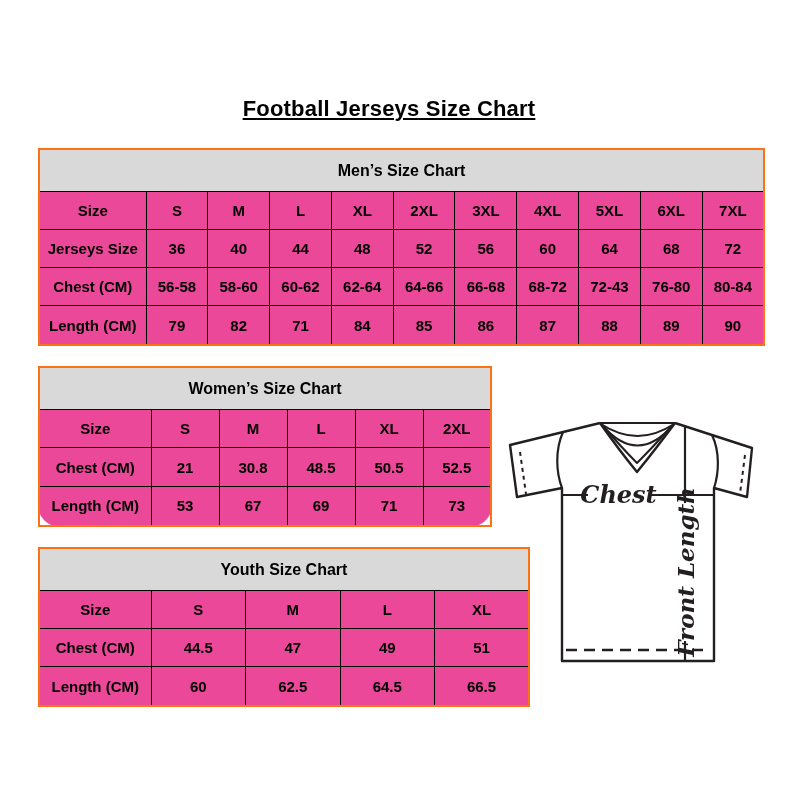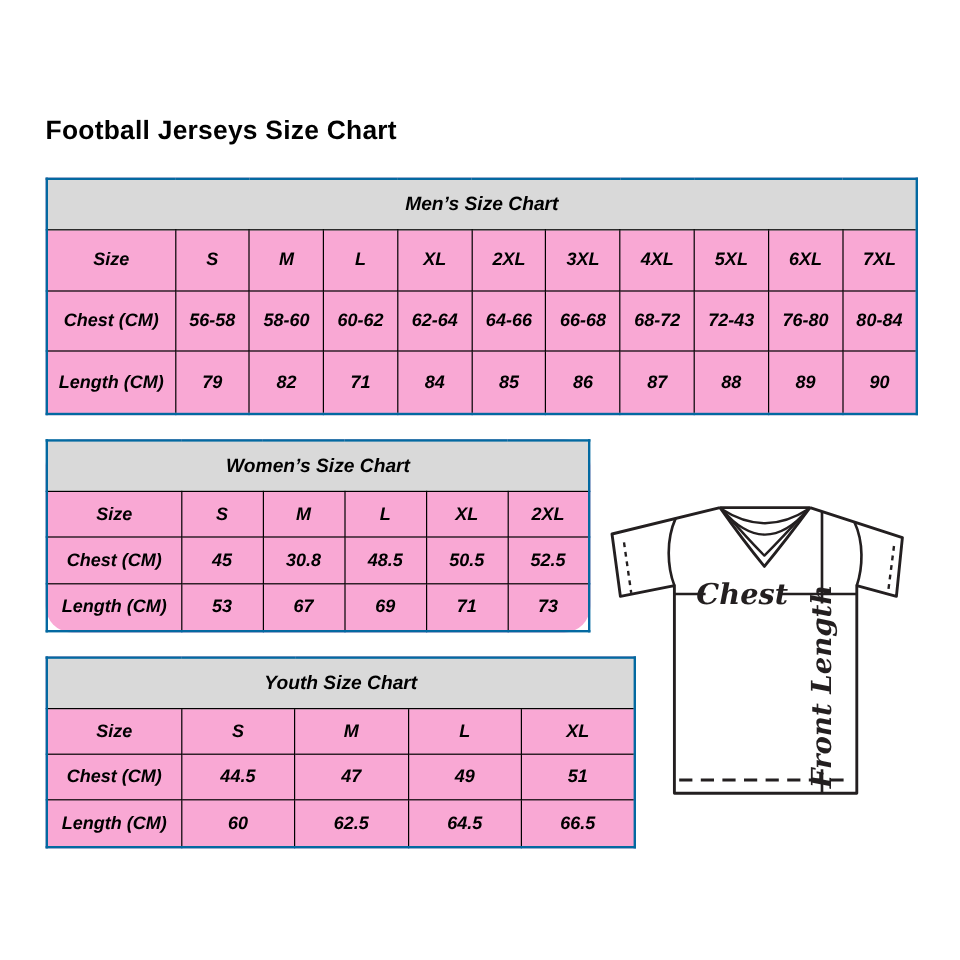--- a/index.html
+++ b/index.html
@@ -2,25 +2,25 @@
 <html><head>
 <meta charset="utf-8">
 <style>
   html,body{margin:0;padding:0;background:#ffffff;}
   .page{
     position:relative;width:800px;height:800px;background:#ffffff;
     font-family:"Liberation Sans",sans-serif;color:#000;overflow:hidden;
   }
   .title{
     position:absolute;left:38px;top:96px;width:702px;margin:0;
-    text-align:left;font-size:22px;font-weight:700;letter-spacing:0.2px;
+    text-align:center;font-size:22px;font-weight:700;letter-spacing:0.2px;text-decoration:underline;
   }
   table.sizetable{
     position:absolute;border-collapse:collapse;table-layout:fixed;
-    border:2px solid #0369a1;background:#f9a8d4;font-style:italic;
+    border:2px solid #f97316;background:#ec4899;
   }
   table.men{left:38px;top:148px;width:727px;height:198px;}
   table.women{left:38px;top:366px;width:454px;height:161px;border-radius:22px;}
   table.youth{left:38px;top:547px;width:492px;height:160px;}
   .sizetable th.table-title{
     background:#d9d9d9;border:1px solid #000;
     font-size:16px;font-weight:700;height:39px;text-align:center;
   }
   .sizetable td{
     border:1px solid #000;text-align:center;vertical-align:middle;
@@ -58,20 +58,33 @@
           <td>L</td>
           <td>XL</td>
           <td>2XL</td>
           <td>3XL</td>
           <td>4XL</td>
           <td>5XL</td>
           <td>6XL</td>
           <td>7XL</td>
         </tr>
         <tr>
+          <td>Jerseys Size</td>
+          <td>36</td>
+          <td>40</td>
+          <td>44</td>
+          <td>48</td>
+          <td>52</td>
+          <td>56</td>
+          <td>60</td>
+          <td>64</td>
+          <td>68</td>
+          <td>72</td>
+        </tr>
+        <tr>
           <td>Chest (CM)</td>
           <td>56-58</td>
           <td>58-60</td>
           <td>60-62</td>
           <td>62-64</td>
           <td>64-66</td>
           <td>66-68</td>
           <td>68-72</td>
           <td>72-43</td>
           <td>76-80</td>
@@ -107,21 +120,21 @@
         <tr>
           <td>Size</td>
           <td>S</td>
           <td>M</td>
           <td>L</td>
           <td>XL</td>
           <td>2XL</td>
         </tr>
         <tr>
           <td>Chest (CM)</td>
-          <td>45</td>
+          <td>21</td>
           <td>30.8</td>
           <td>48.5</td>
           <td>50.5</td>
           <td>52.5</td>
         </tr>
         <tr>
           <td>Length (CM)</td>
           <td>53</td>
           <td>67</td>
           <td>69</td>

